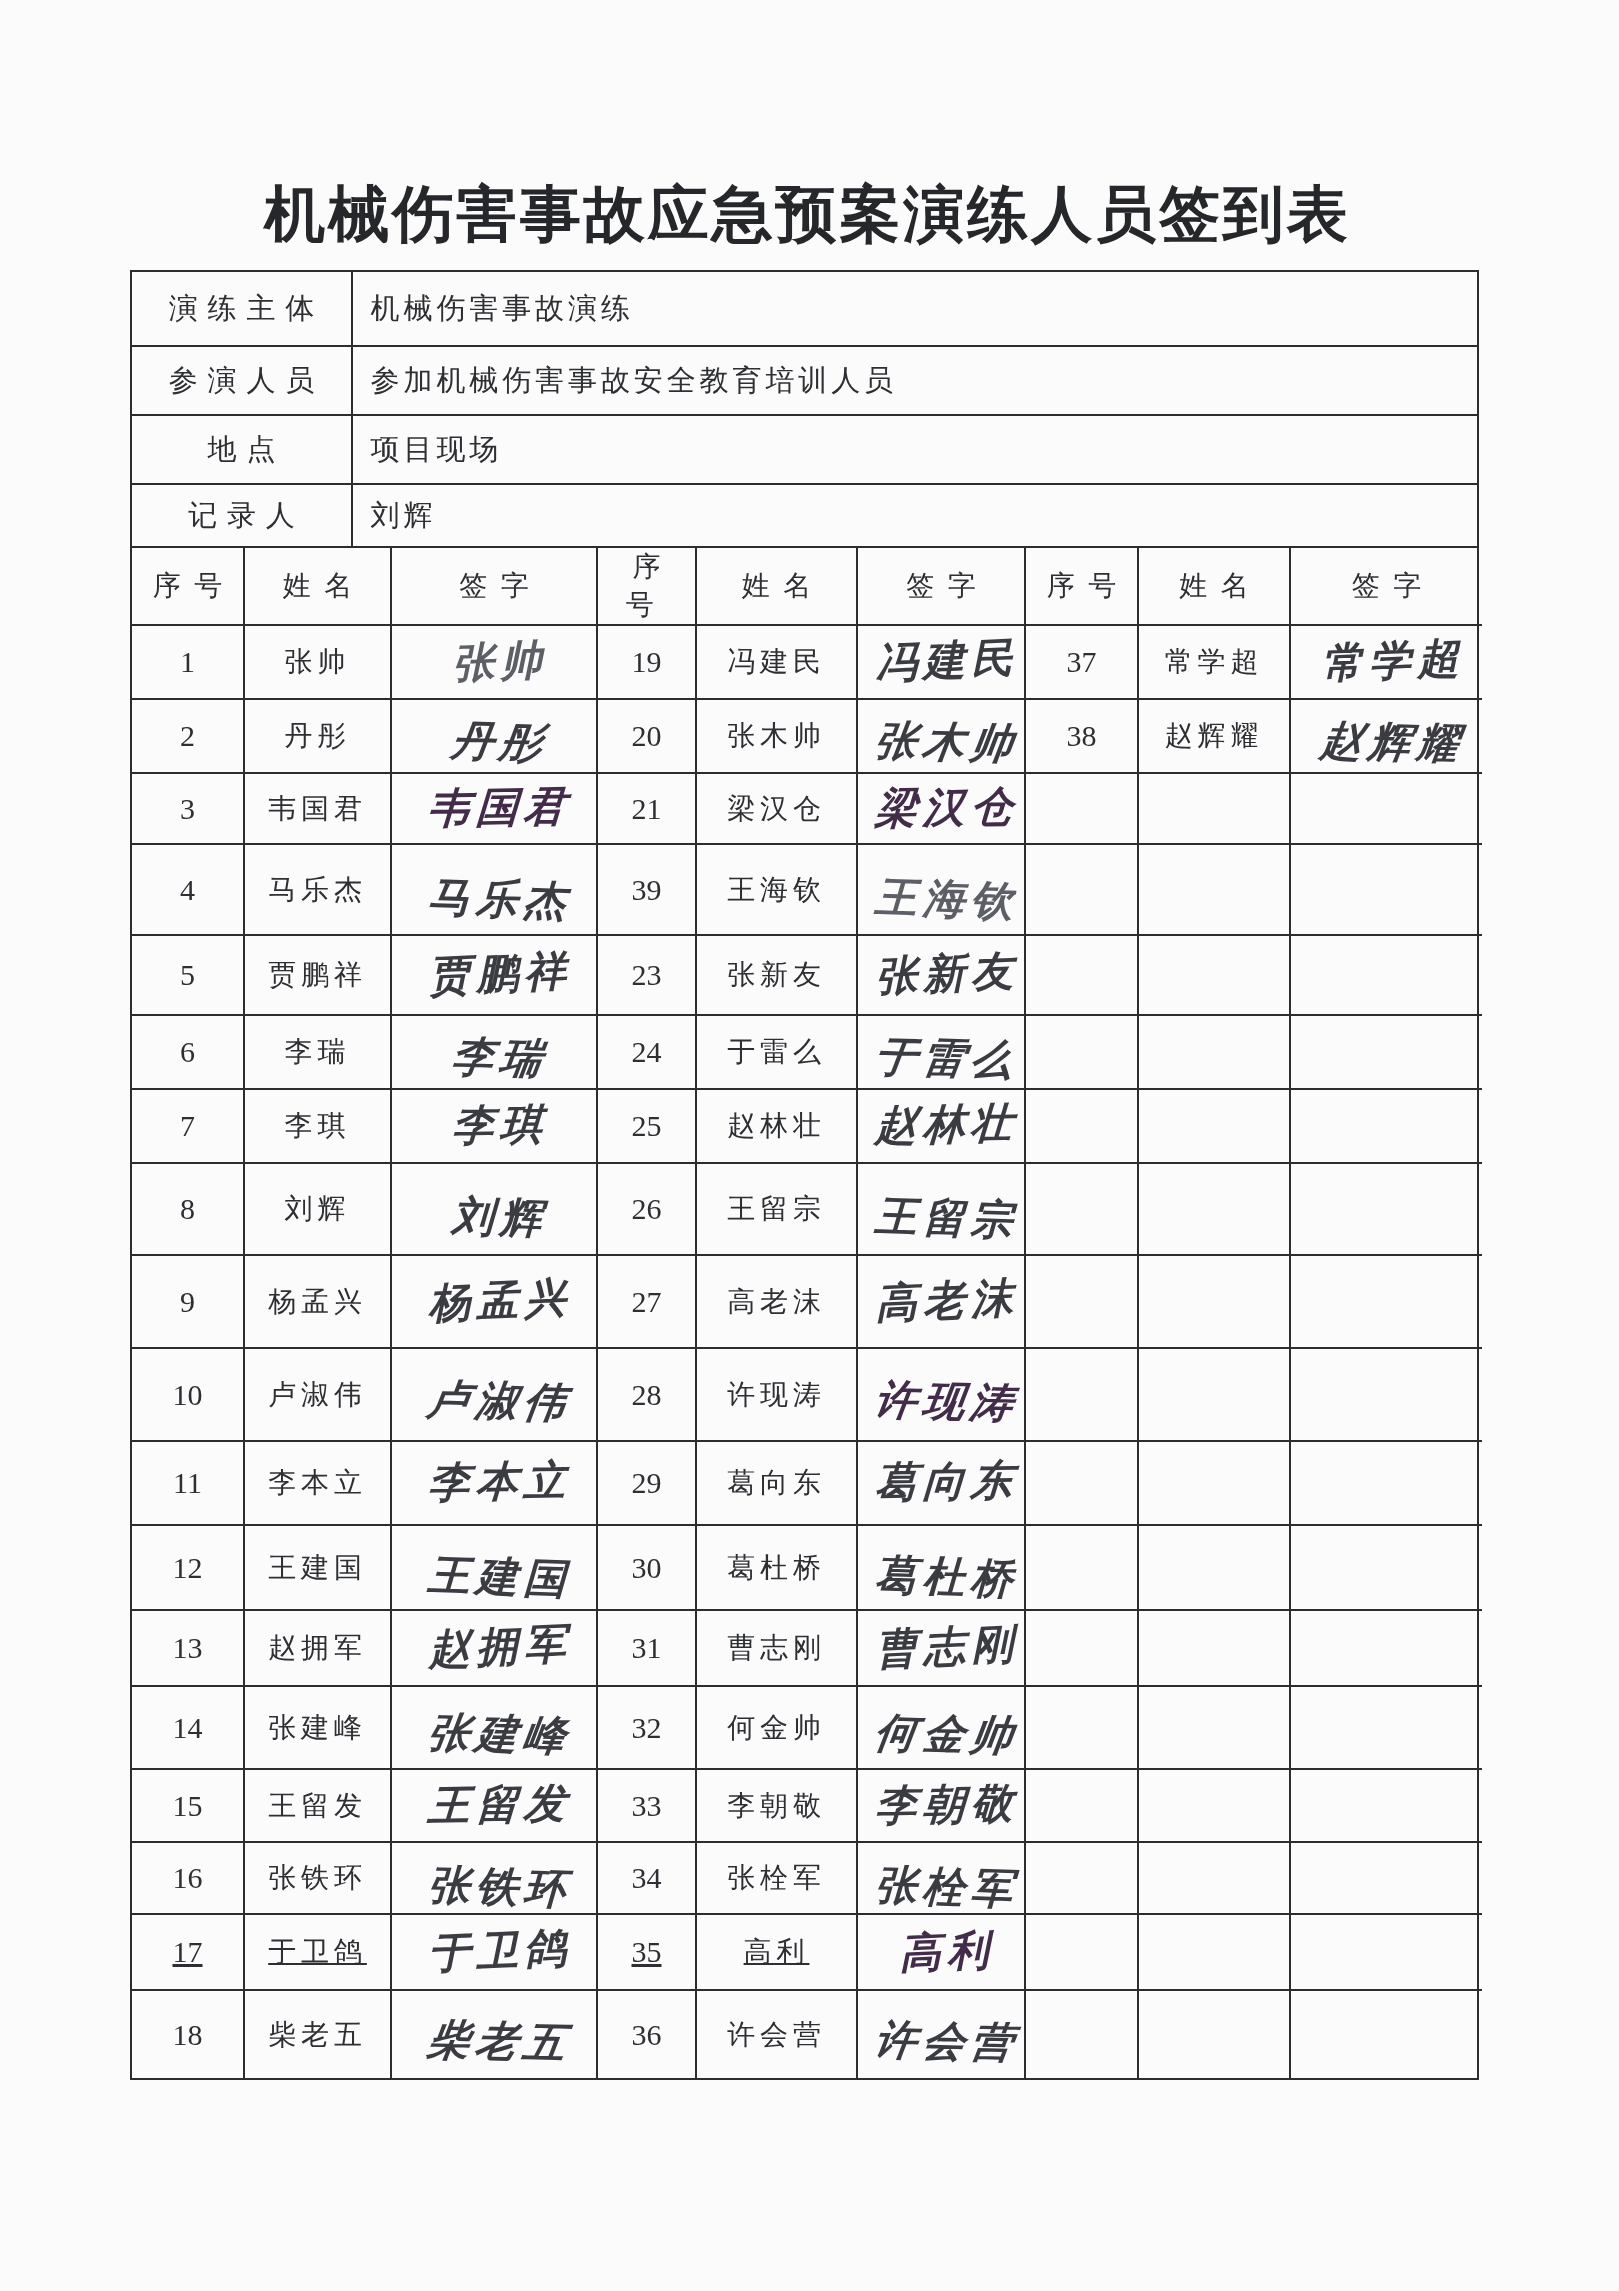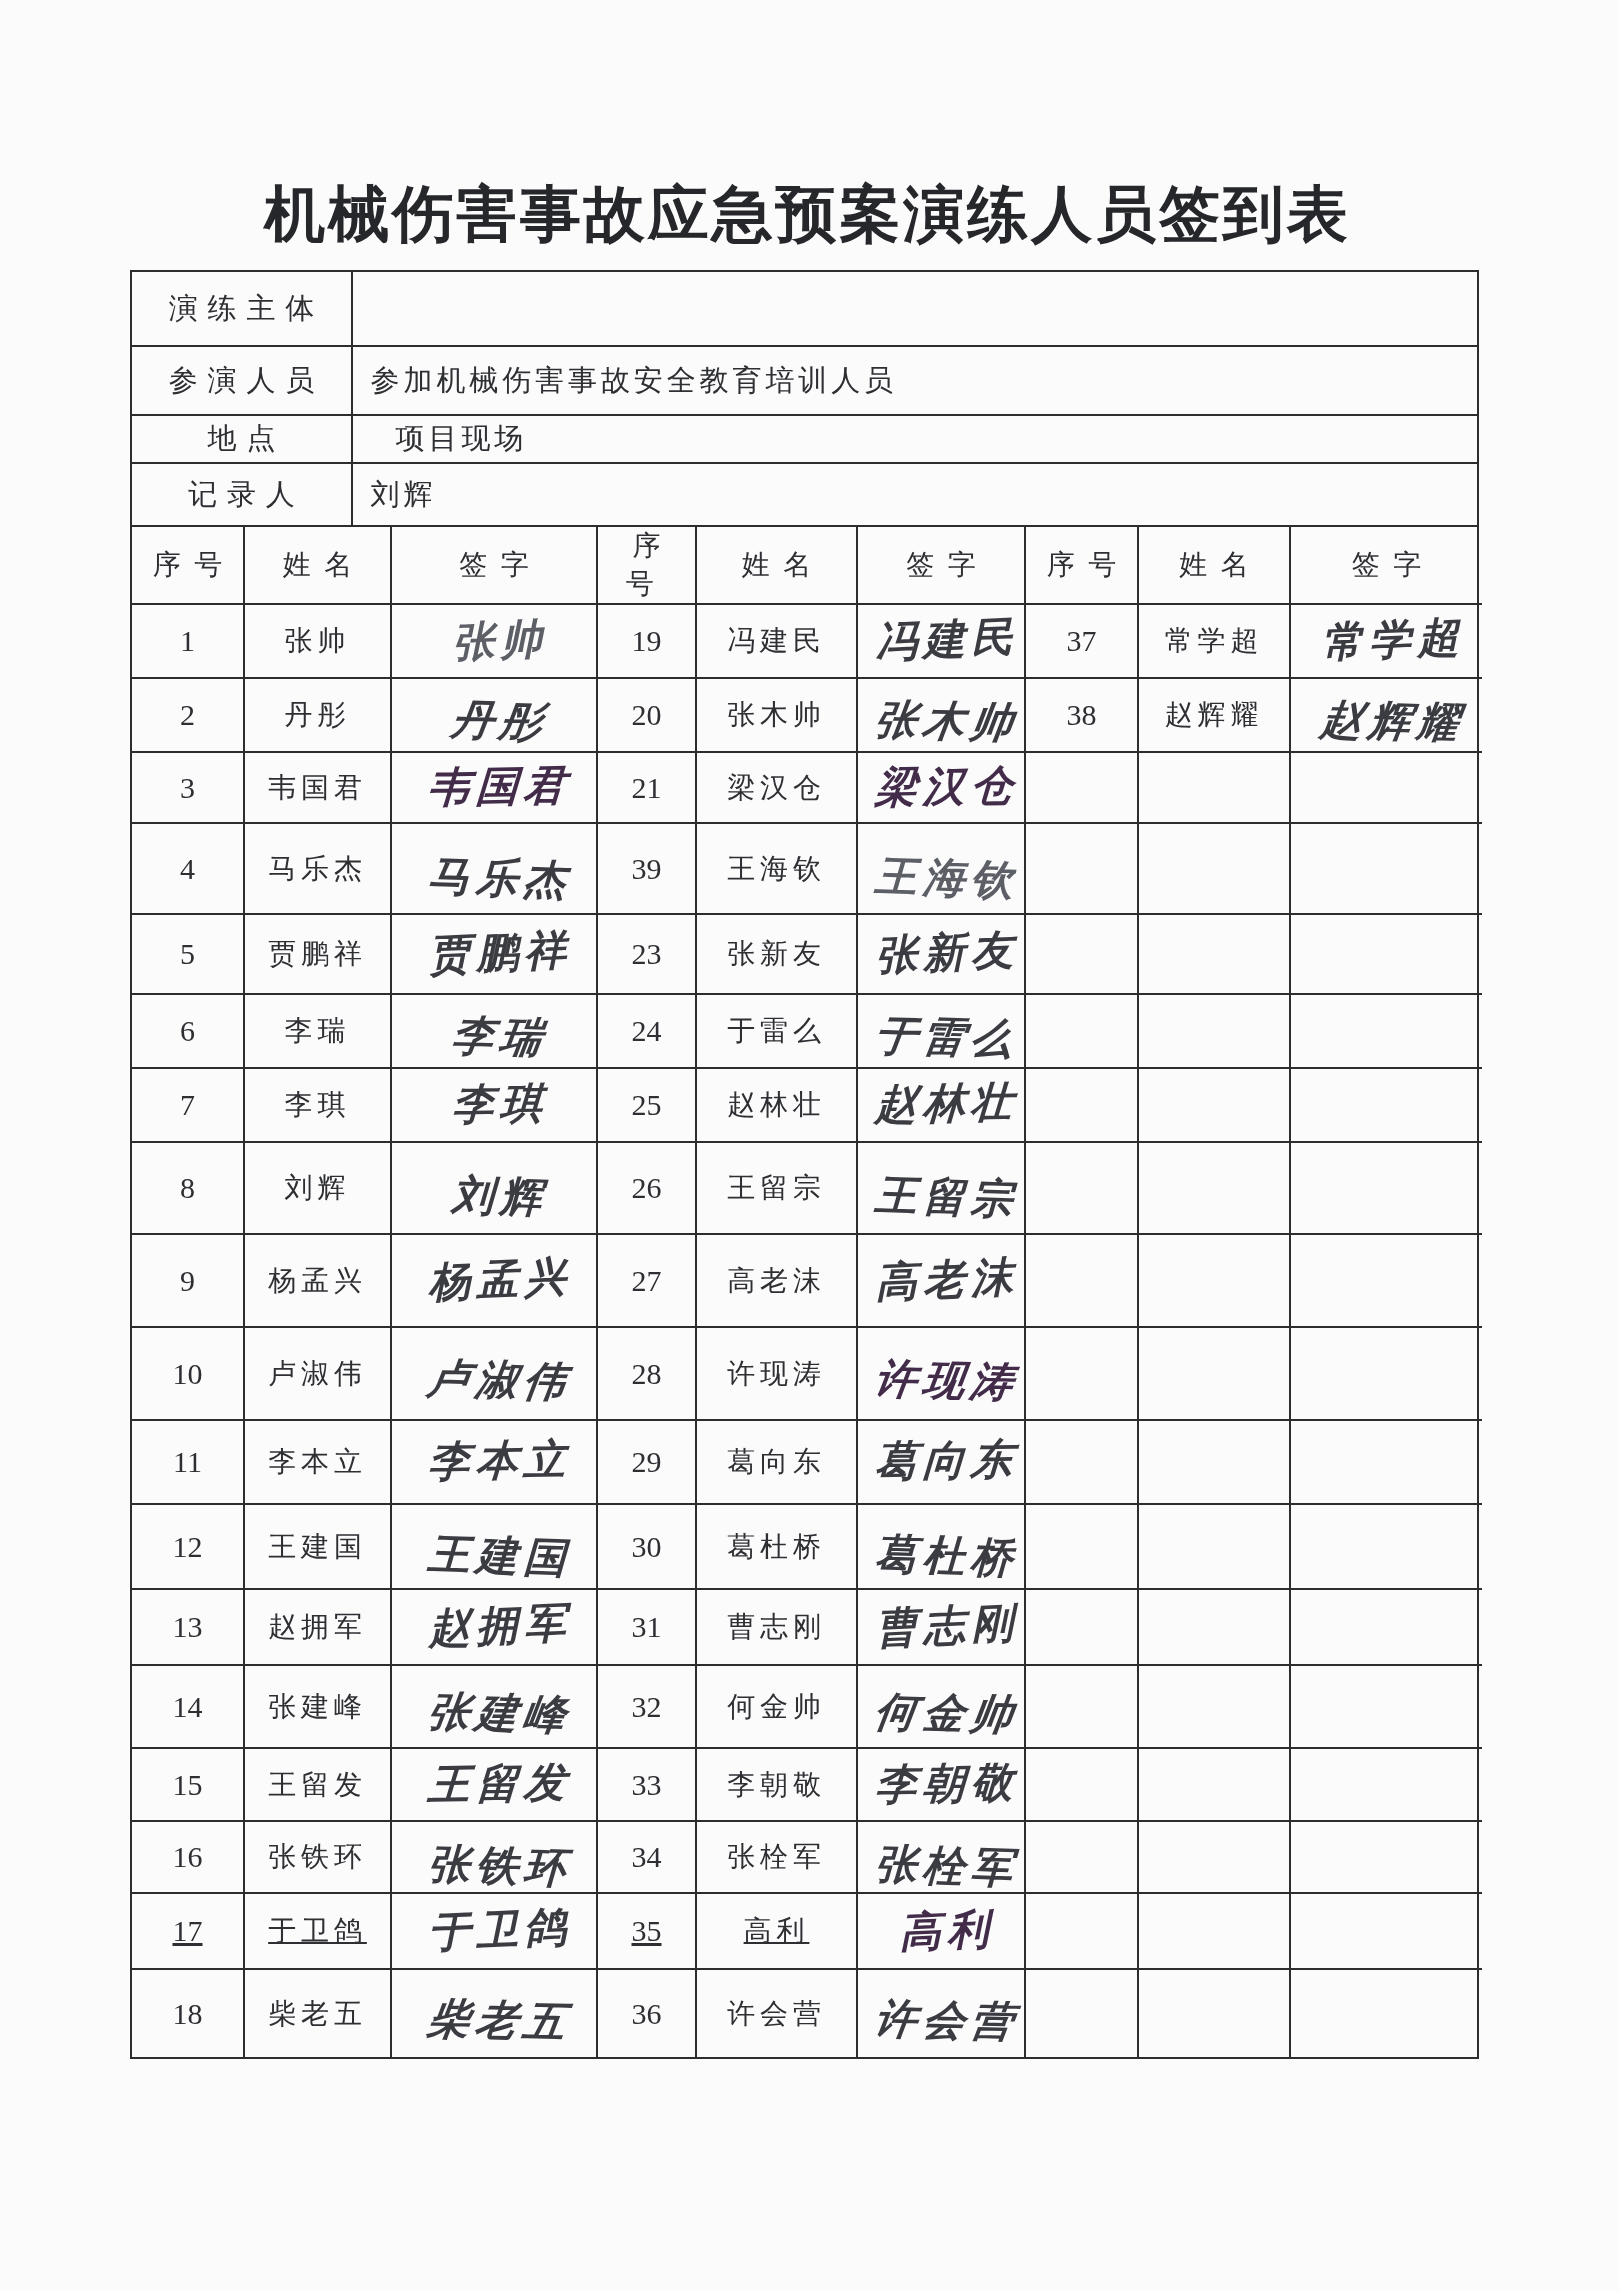--- a/index.html
+++ b/index.html
@@ -43,21 +43,21 @@
     background:var(--paper);
   }
   
   .info-row{
     display:flex;
     align-items:center;
     border-bottom:2px solid var(--line);
   }
   .info-row:nth-child(1){height:75px;}
   .info-row:nth-child(2){height:69px;}
-  .info-row:nth-child(3){height:48px;gap:25px;}
+  .info-row:nth-child(3){height:69px;}
   .info-row:nth-child(4){height:63px;}
   .info-label{
     width:221px;
     flex:0 0 221px;
     align-self:stretch;
     display:flex;
     align-items:center;
     justify-content:center;
     border-right:2px solid var(--line);
     font-size:29px;
@@ -117,20 +117,21 @@
 <body>
 
 <div class="page">
 
   <div class="title">机械伤害事故应急预案演练人员签到表</div>
 
   <div class="sheet">
 
     <div class="info-row">
       <div class="info-label">演练主体</div>
+      <div class="info-value">机械伤害事故演练</div>
     </div>
     <div class="info-row">
       <div class="info-label">参演人员</div>
       <div class="info-value">参加机械伤害事故安全教育培训人员</div>
     </div>
     <div class="info-row">
       <div class="info-label">地点</div>
       <div class="info-value">项目现场</div>
     </div>
     <div class="info-row">

